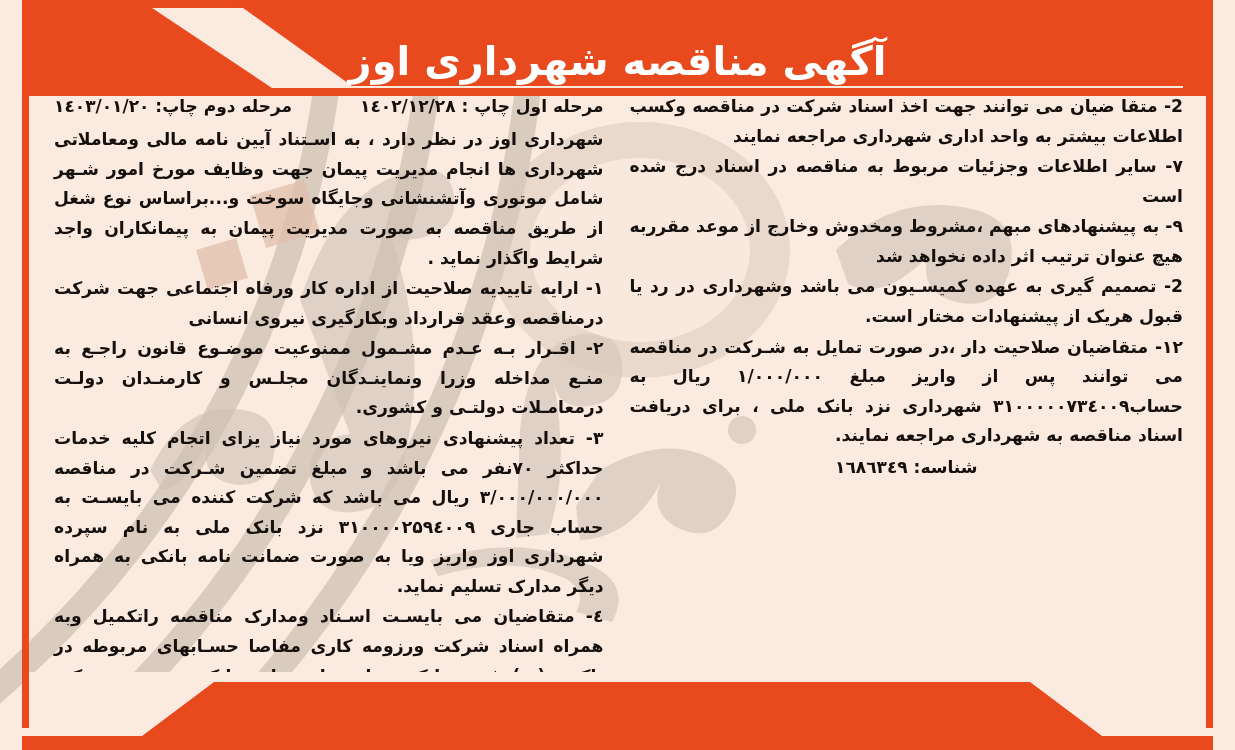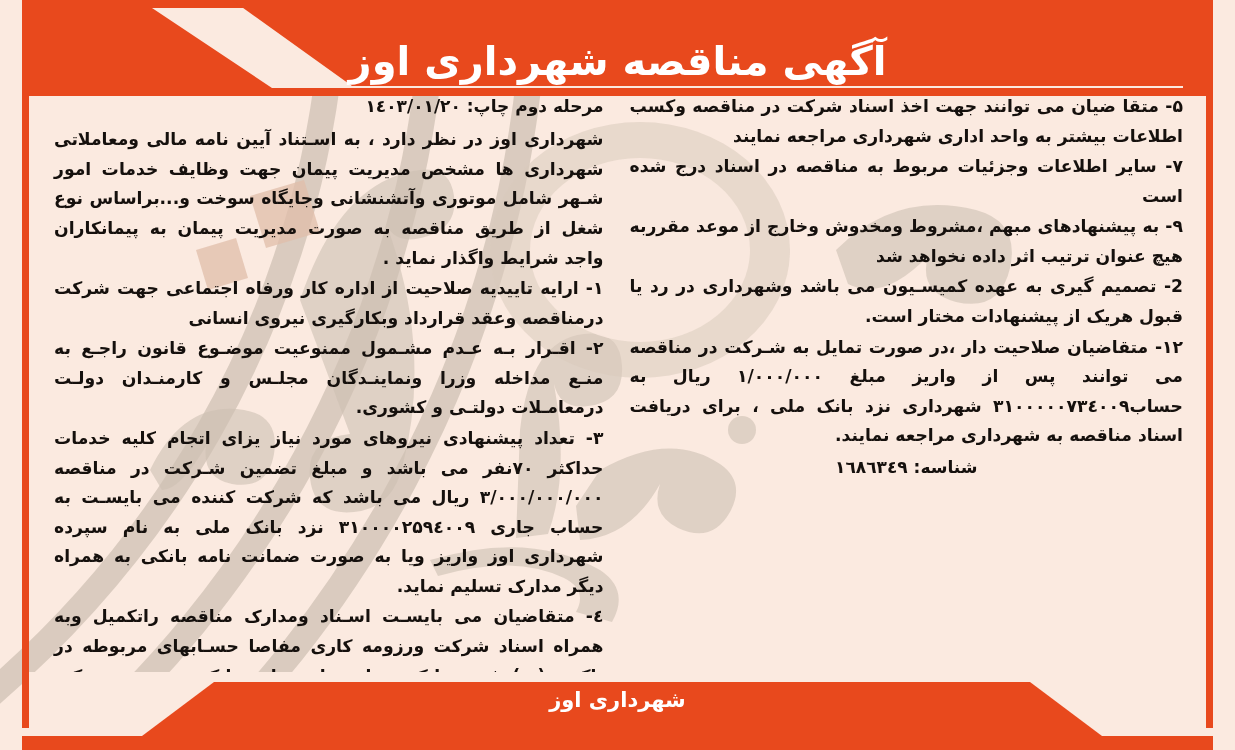--- a/index.html
+++ b/index.html
@@ -171,48 +171,51 @@
       <rect x="0" y="0" width="1191" height="96" fill="#e8491d"></rect>
       <polygon points="30,8 1161,8 1161,88 250,88 130,8" fill="#fbeae0"></polygon>
       <polygon points="170,0 1191,0 1191,86 330,86 210,0" fill="#e8491d"></polygon>
     </svg>
     <div class="banner-label">آگهی مناقصه شهرداری اوز</div>
   </div>
 
   <div class="content">
 
     <div class="col col-left">
-      <p class="para">۵- متقا ضیان می توانند جهت اخذ اسناد شرکت در مناقصه وکسب اطلاعات بیشتر به واحد اداری  شهرداری مراجعه نمایند</p>
+      <p class="para">2- متقا ضیان می توانند جهت اخذ اسناد شرکت در مناقصه وکسب اطلاعات بیشتر به واحد اداری  شهرداری مراجعه نمایند</p>
       <p class="para">۷- سایر اطلاعات وجزئیات مربوط به مناقصه در اسناد درج شده است</p>
       <p class="para">۹- به پیشنهادهای مبهم ،مشروط ومخدوش وخارج از موعد مقرربه هیچ عنوان ترتیب اثر داده نخواهد شد</p>
       <p class="para">2- تصمیم گیری به عهده کمیسـیون می باشد وشهرداری در رد یا قبول هریک از پیشنهادات مختار است.</p>
       <p class="para">۱۲- متقاضیان صلاحیت دار ،در صورت تمایل به شـرکت در مناقصه می توانند پس از واریز مبلغ ۱/۰۰۰/۰۰۰ ریال به حساب۳۱۰۰۰۰۰۷۳٤۰۰۹ شهرداری نزد بانک ملی ، برای دریافت اسناد مناقصه به شهرداری مراجعه نمایند.</p>
       <div class="shenase">شناسه: ۱٦۸٦۳٤۹</div>
     </div>
 
     <div class="col col-right">
       <div class="dateline">
         <span class="d-item">
+          <span>مرحله اول چاپ :</span>
+          <span>۱٤۰۲/۱۲/۲۸</span>
+        </span>
+        <span class="d-item">
           <span>مرحله دوم چاپ:</span>
           <span>۱٤۰۳/۰۱/۲۰</span>
         </span>
       </div>
 
-      <p class="para">شهرداری اوز در نظر دارد ، به اسـتناد آیین نامه مالی ومعاملاتی شهرداری ها مشخص مدیریت پیمان جهت وظایف خدمات امور شـهر شامل موتوری وآتشنشانی وجایگاه سوخت و...براساس نوع شغل  از طریق مناقصه به صورت مدیریت پیمان به پیمانکاران واجد شرایط واگذار نماید .</p>
+      <p class="para">شهرداری اوز در نظر دارد ، به اسـتناد آیین نامه مالی ومعاملاتی شهرداری ها انجام مدیریت پیمان جهت وظایف مورخ امور شـهر شامل موتوری وآتشنشانی وجایگاه سوخت و...براساس نوع شغل  از طریق مناقصه به صورت مدیریت پیمان به پیمانکاران واجد شرایط واگذار نماید .</p>
       <p class="para">۱- ارایه تاییدیه صلاحیت از اداره کار ورفاه اجتماعی جهت شرکت درمناقصه وعقد قرارداد وبکارگیری نیروی انسانی</p>
       <p class="para">۲- اقـرار بـه عـدم مشـمول ممنوعیت موضـوع قانون راجـع به منـع مداخله وزرا ونماینـدگان مجلـس و کارمنـدان دولـت درمعامـلات دولتـی و کشوری.</p>
       <p class="para">۳- تعداد پیشنهادی نیروهای مورد نیاز یزای اتجام کلیه خدمات حداکثر ۷۰نفر می باشد و مبلغ تضمین شـرکت در مناقصه ۳/۰۰۰/۰۰۰/۰۰۰ ریال می باشد که شرکت کننده می بایسـت به حساب جاری ۳۱۰۰۰۰۲۵۹٤۰۰۹ نزد بانک ملی به نام سپرده شهرداری اوز واریز ویا به صورت ضمانت نامه بانکی به همراه دیگر مدارک تسلیم نماید.</p>
       <p class="para">٤- متقاضیان می بایسـت اسـناد ومدارک مناقصه راتکمیل وبه همراه اسناد شرکت ورزومه کاری مفاصا حسـابهای مربوطه   در پاکـت (ب) فیش بانکی ویا ضمانت نامه بانکی سپرده شـرکت درمناقصه را در پاکت( الف) ومبلغ پیشنهادی را در پاکت (ج) تحویل نمایند.</p>
     </div>
   </div>
 
   <div class="banner banner-bottom">
     <svg viewBox="0 0 1191 78" preserveAspectRatio="none" aria-hidden="true">
       <rect x="0" y="0" width="1191" height="78" fill="#e8491d"></rect>
       <polygon points="0,0 1191,0 1191,10 0,10" fill="#fbeae0"></polygon>
       <polygon points="0,4 200,4 120,64 0,64" fill="#fbeae0"></polygon>
       <polygon points="1191,4 1000,4 1080,64 1191,64" fill="#fbeae0"></polygon>
       <rect x="0" y="66" width="1191" height="12" fill="#e8491d"></rect>
     </svg>
-    <div class="banner-label">شهرداری اوز</div>
   </div>
 
 </div>
 
 </body></html>

